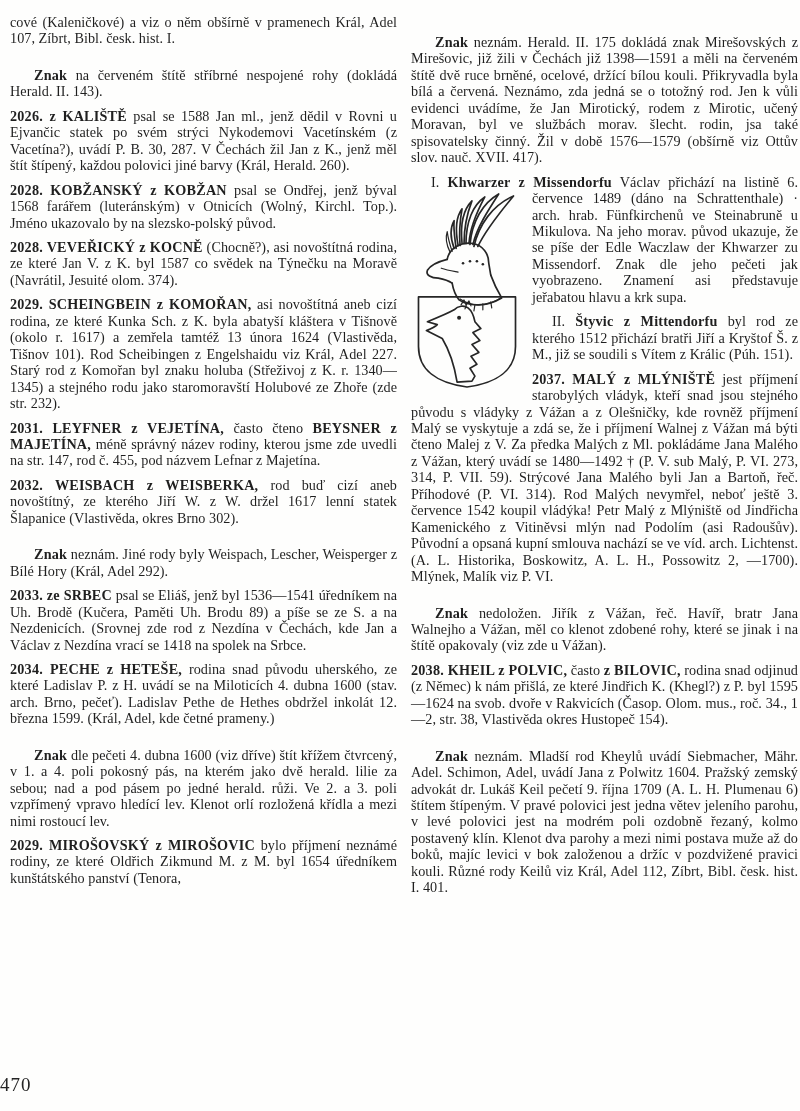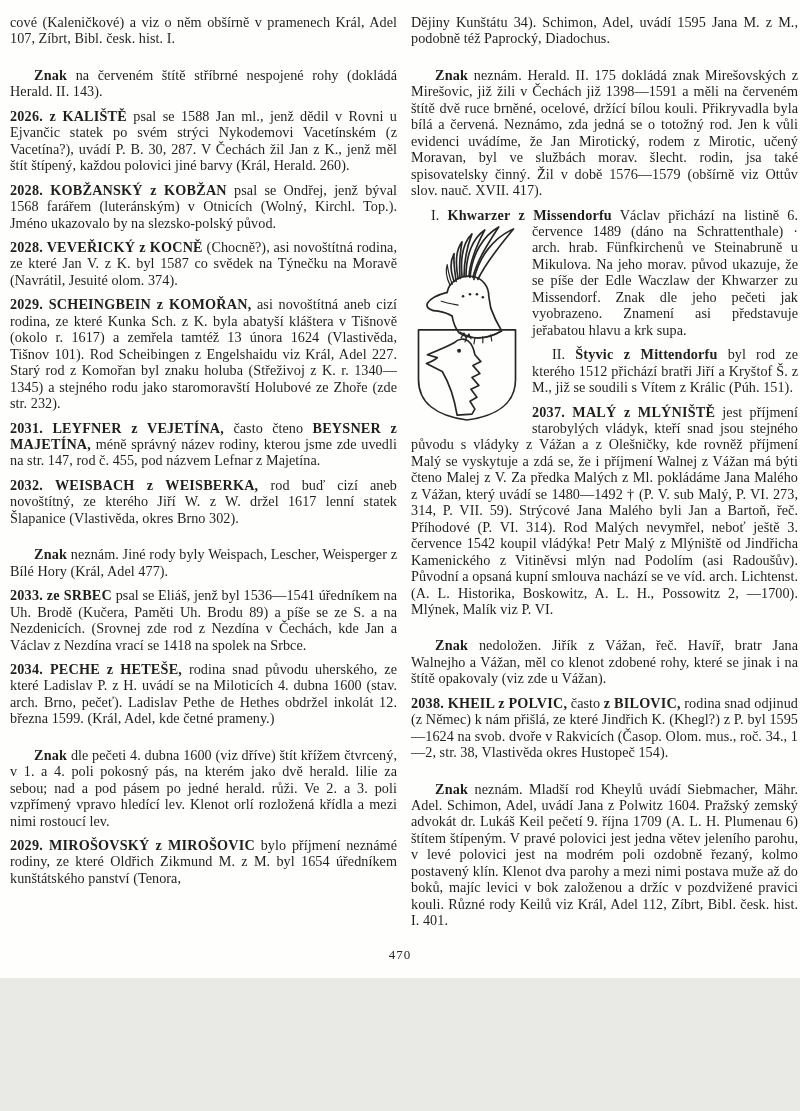--- a/index.html
+++ b/index.html
@@ -1,18 +1,18 @@
 <!DOCTYPE html>
 <html lang="cs"><head>
 <meta charset="utf-8">
 <style>
   html,body { margin:0; padding:0; background:#e9e9e6; }
   .page {
     position:relative;
-    width:800px; height:978px;
+    width:800px; height:1111px;
     margin:0 auto;
     background:#fefefd;
     color:#1f1f1f;
     font-family:"Liberation Serif","DejaVu Serif",serif;
     box-sizing:border-box;
     padding:14px 2px 0 10px;
     overflow:hidden;
   }
   .columns { display:flex; gap:14px; }
   .col {
@@ -30,48 +30,47 @@
   .figure {
     float:left;
     width:112px; height:198px;
     margin:2px 9px 1px 0;
   }
   .figure path, .figure line { fill:none; stroke:#262626; stroke-width:1.7; stroke-linecap:round; stroke-linejoin:round; }
   .figure .thin { stroke-width:1.2; }
   .figure .dot { fill:#262626; stroke:none; }
   .pageno {
     position:absolute; left:0; bottom:15px;
-    width:100%; text-align:center;
-    font-size:13px; letter-spacing:1px; color:#242424;
+    width:100%; text-align:left;
+    font-size:19px; letter-spacing:1px; color:#242424;
   }
 </style>
 </head>
 <body>
 
 <div class="page">
   <div class="columns">
 
     <div class="col">
       <p><span>cové (Kaleničkové) a viz o něm obšírně v pramenech Král, Adel 107, Zíbrt, Bibl. česk. hist. I.</span></p>
       <p class="znak"><b>Znak</b><span> na červeném štítě stříbrné nespojené rohy (dokládá Herald. II. 143).</span></p>
       <p class="entry"><b>2026. z KALIŠTĚ</b><span> psal se 1588 Jan ml., jenž dědil v Rovni u Ejvančic statek po svém strýci Nykodemovi Vacetínském (z Vacetína?), uvádí P. B. 30, 287. V Čechách žil Jan z K., jenž měl štít štípený, každou polovici jiné barvy (Král, Herald. 260).</span></p>
       <p class="entry"><b>2028. KOBŽANSKÝ z KOBŽAN</b><span> psal se Ondřej, jenž býval 1568 farářem (luteránským) v Otnicích (Wolný, Kirchl. Top.). Jméno ukazovalo by na slezsko-polský původ.</span></p>
       <p class="entry"><b>2028. VEVEŘICKÝ z KOCNĚ</b><span> (Chocně?), asi novoštítná rodina, ze které Jan V. z K. byl 1587 co svědek na Týnečku na Moravě (Navrátil, Jesuité olom. 374).</span></p>
       <p class="entry"><b>2029. SCHEINGBEIN z KOMOŘAN,</b><span> asi novoštítná aneb cizí rodina, ze které Kunka Sch. z K. byla abatyší kláštera v Tišnově (okolo r. 1617) a zemřela tamtéž 13 února 1624 (Vlastivěda, Tišnov 101). Rod Scheibingen z Engelshaidu viz Král, Adel 227. Starý rod z Komořan byl znaku holuba (Střeživoj z K. r. 1340—1345) a stejného rodu jako staromoravští Holubové ze Zhoře (zde str. 232).</span></p>
       <p class="entry"><b>2031. LEYFNER z VEJETÍNA,</b><span> často čteno </span><b>BEYSNER z MAJETÍNA,</b><span> méně správný název rodiny, kterou jsme zde uvedli na str. 147, rod č. 455, pod názvem Lefnar z Majetína.</span></p>
       <p class="entry"><b>2032. WEISBACH z WEISBERKA,</b><span> rod buď cizí aneb novoštítný, ze kterého Jiří W. z W. držel 1617 lenní statek Šlapanice (Vlastivěda, okres Brno 302).</span></p>
-      <p class="znak"><b>Znak</b><span> neznám. Jiné rody byly Weispach, Lescher, Weisperger z Bílé Hory (Král, Adel 477).</span></p>
+      <p class="znak"><b>Znak</b><span> neznám. Jiné rody byly Weispach, Lescher, Weisperger z Bílé Hory (Král, Adel 292).</span></p>
       <p class="entry"><b>2033. ze SRBEC</b><span> psal se Eliáš, jenž byl 1536—1541 úředníkem na Uh. Brodě (Kučera, Paměti Uh. Brodu 89) a píše se ze S. a na Nezdenicích. (Srovnej zde rod z Nezdína v Čechách, kde Jan a Václav z Nezdína vrací se 1418 na spolek na Srbce.</span></p>
       <p class="entry"><b>2034. PECHE z HETEŠE,</b><span> rodina snad původu uherského, ze které Ladislav P. z H. uvádí se na Miloticích 4. dubna 1600 (stav. arch. Brno, pečeť). Ladislav Pethe de Hethes obdržel inkolát 12. března 1599. (Král, Adel, kde četné prameny.)</span></p>
       <p class="znak"><b>Znak</b><span> dle pečeti 4. dubna 1600 (viz dříve) štít křížem čtvrcený, v 1. a 4. poli pokosný pás, na kterém jako dvě herald. lilie za sebou; nad a pod pásem po jedné herald. růži. Ve 2. a 3. poli vzpřímený vpravo hledící lev. Klenot orlí rozložená křídla a mezi nimi rostoucí lev.</span></p>
       <p class="entry"><b>2029. MIROŠOVSKÝ z MIROŠOVIC</b><span> bylo příjmení neznámé rodiny, ze které Oldřich Zikmund M. z M. byl 1654 úředníkem kunštátského panství (Tenora,</span></p>
     </div>
 
     <div class="col">
-      <p><span>Dějiny Kunštátu 34). Schimon, Adel, uvádí 1595 Jana M. z M., podobně též Paprocký, Diadochus.</span></p>
       <p class="znak"><b>Znak</b><span> neznám. Herald. II. 175 dokládá znak Mirešovských z Mirešovic, již žili v Čechách již 1398—1591 a měli na červeném štítě dvě ruce brněné, ocelové, držící bílou kouli. Přikryvadla byla bílá a červená. Neznámo, zda jedná se o totožný rod. Jen k vůli evidenci uvádíme, že Jan Mirotický, rodem z Mirotic, učený Moravan, byl ve službách morav. šlecht. rodin, jsa také spisovatelsky činný. Žil v době 1576—1579 (obšírně viz Ottův slov. nauč. XVII. 417).</span></p>
 
       <p class="sub">
         <span><span>I. </span><b>Khwarzer z Missendorfu</b><span> Václav přichází na </span></span><svg class="figure" viewBox="0 0 112 200" aria-hidden="true">
 
           <path d="M63,55 C68,33 82,13 103,4 C88,22 74,40 67,55"></path>
           <path d="M59,53 C61,30 72,11 88,2 C77,19 66,36 62,53"></path>
           <path d="M55,52 C55,30 62,13 74,5 C66,20 59,36 58,52"></path>
           <path d="M51,52 C49,32 53,17 61,9 C56,22 53,38 53,52"></path>
           <path d="M47,54 C44,38 45,25 51,17 C49,28 48,42 49,54"></path>

